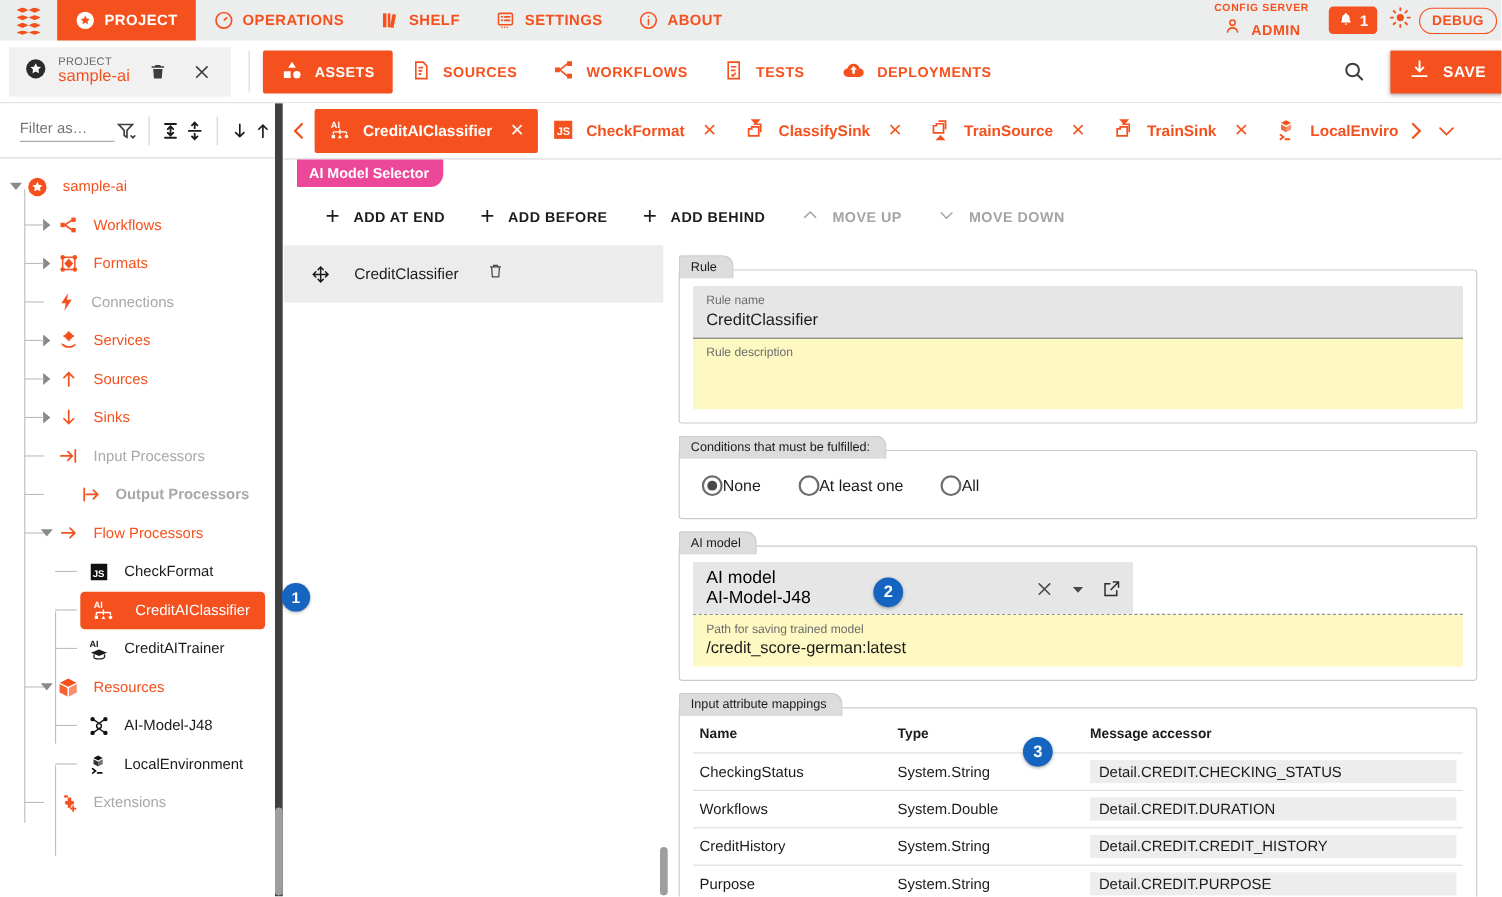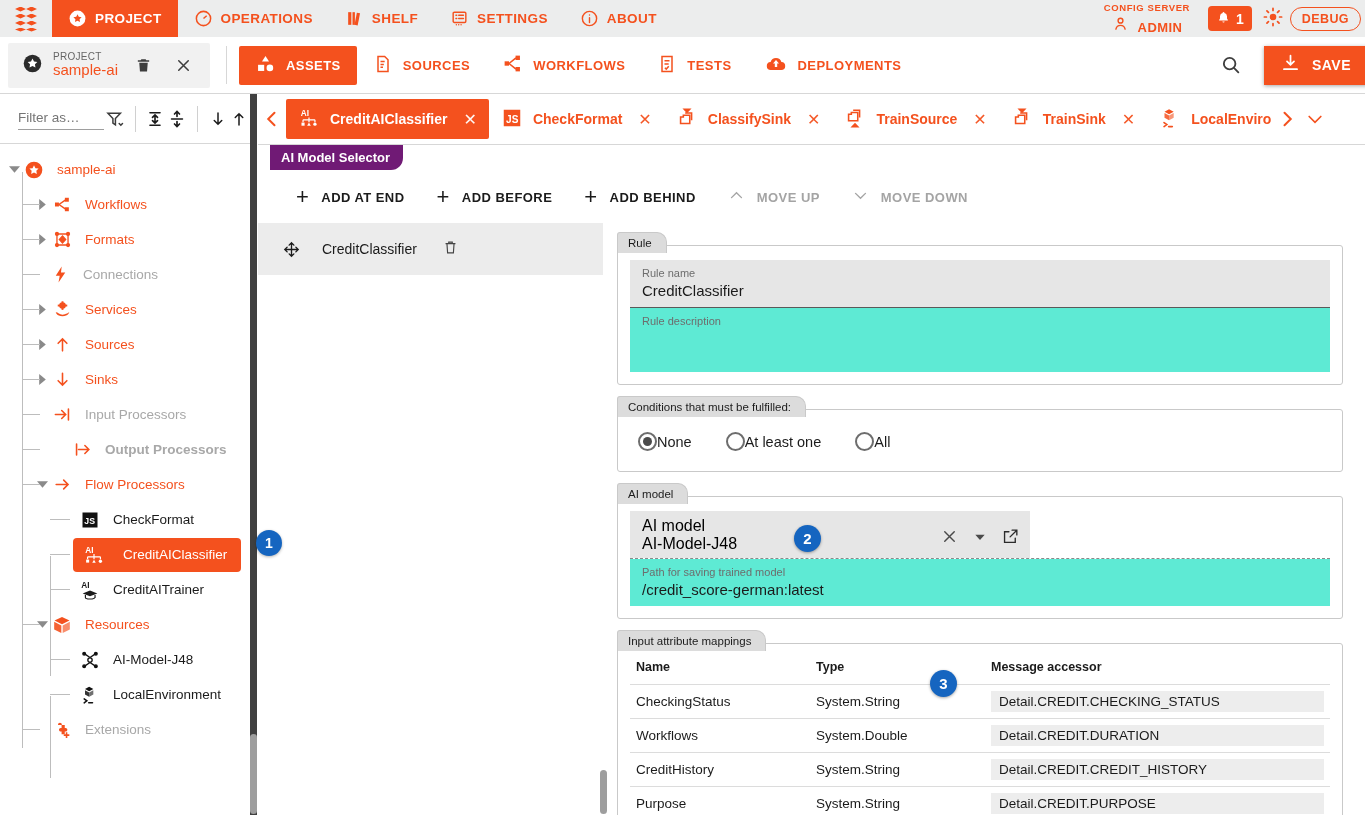--- a/index.html
+++ b/index.html
@@ -100,21 +100,21 @@
   .arrowbtn { width:28px; height:40px; display:flex; align-items:center; justify-content:center;
     color:#f4511e; cursor:pointer; flex:0 0 auto;}
   .etab { height:40px; display:flex; align-items:center; gap:10px; padding:0 12px 0 12px;
     color:#f4511e; font-size:14px; font-weight:700; cursor:pointer; flex:0 0 auto;
     border-radius:2px; }
   .etab.active { background:#f4511e; color:#fff; }
   .etab .xc { font-size:16px; font-weight:400; margin-left:6px; opacity:.95;}
   .etab .tname { white-space:nowrap; }
 
   #banner { position:relative; height:26px; }
-  .tabtag { position:absolute; left:12px; top:0; background:#701a75; color:#fff;
+  .tabtag { position:absolute; left:12px; top:0; background:#ec4899; color:#fff;
     font-size:13px; font-weight:700; padding:5px 13px 5px 11px;
     border-radius:0 0 12px 0; }
 
   #actionbar { height:52px; display:flex; align-items:center; padding-left:38px; gap:0px; }
   .act { display:flex; align-items:center; gap:12px; font-size:13px; font-weight:700;
     letter-spacing:.45px; color:#1b1b1b; cursor:pointer; margin-right:32px;}
   .act.dis { color:#a4a4a4; cursor:default; }
   .act .plus { font-size:22px; font-weight:400; line-height:0.8; }
 
   #body { display:flex; height:576px; }
@@ -132,21 +132,21 @@
   #detailcol { flex:1; padding:8px 22px 0 14px; position:relative; }
 
   .group { position:relative; border:1px solid #c9c9c9; border-radius:3px; margin-bottom:14px;
     background:#fff; }
   .glabel { position:absolute; left:-1px; top:-14px; background:#dcdcdc;
     border:1px solid #c9c9c9; border-bottom:none; border-radius:3px 10px 0 0;
     font-size:11.5px; color:#1b1b1b; padding:4px 14px 3px 10px; line-height:1.1;}
   .ginner { padding:14px 12px 12px 12px; }
 
   .field { background:#e6e6e6; padding:6px 12px 5px 12px; }
-  .field.alt { background:#5eead4; }
+  .field.alt { background:#fef9c3; }
   .field .flab { font-size:11px; color:#6d6d6d; line-height:14px;}
   .field .fval { font-size:15px; color:#1b1b1b; line-height:22px; min-height:22px;}
   .solidline { height:1px; background:#5a5a5a; }
   .dashline { height:0; border-bottom:1px dashed #8a8a8a; }
 
   .radiorow { display:flex; align-items:center; gap:34px; padding:6px 6px 2px 8px; }
   .radio { display:flex; align-items:center; font-size:14.5px; color:#1b1b1b; cursor:pointer;}
   .rcircle { width:19px; height:19px; border-radius:50%; border:2px solid #6d6d6d;
     display:flex; align-items:center; justify-content:center;}
   .rcircle i { width:9px; height:9px; border-radius:50%; background:#4a4a4a; display:none;}

